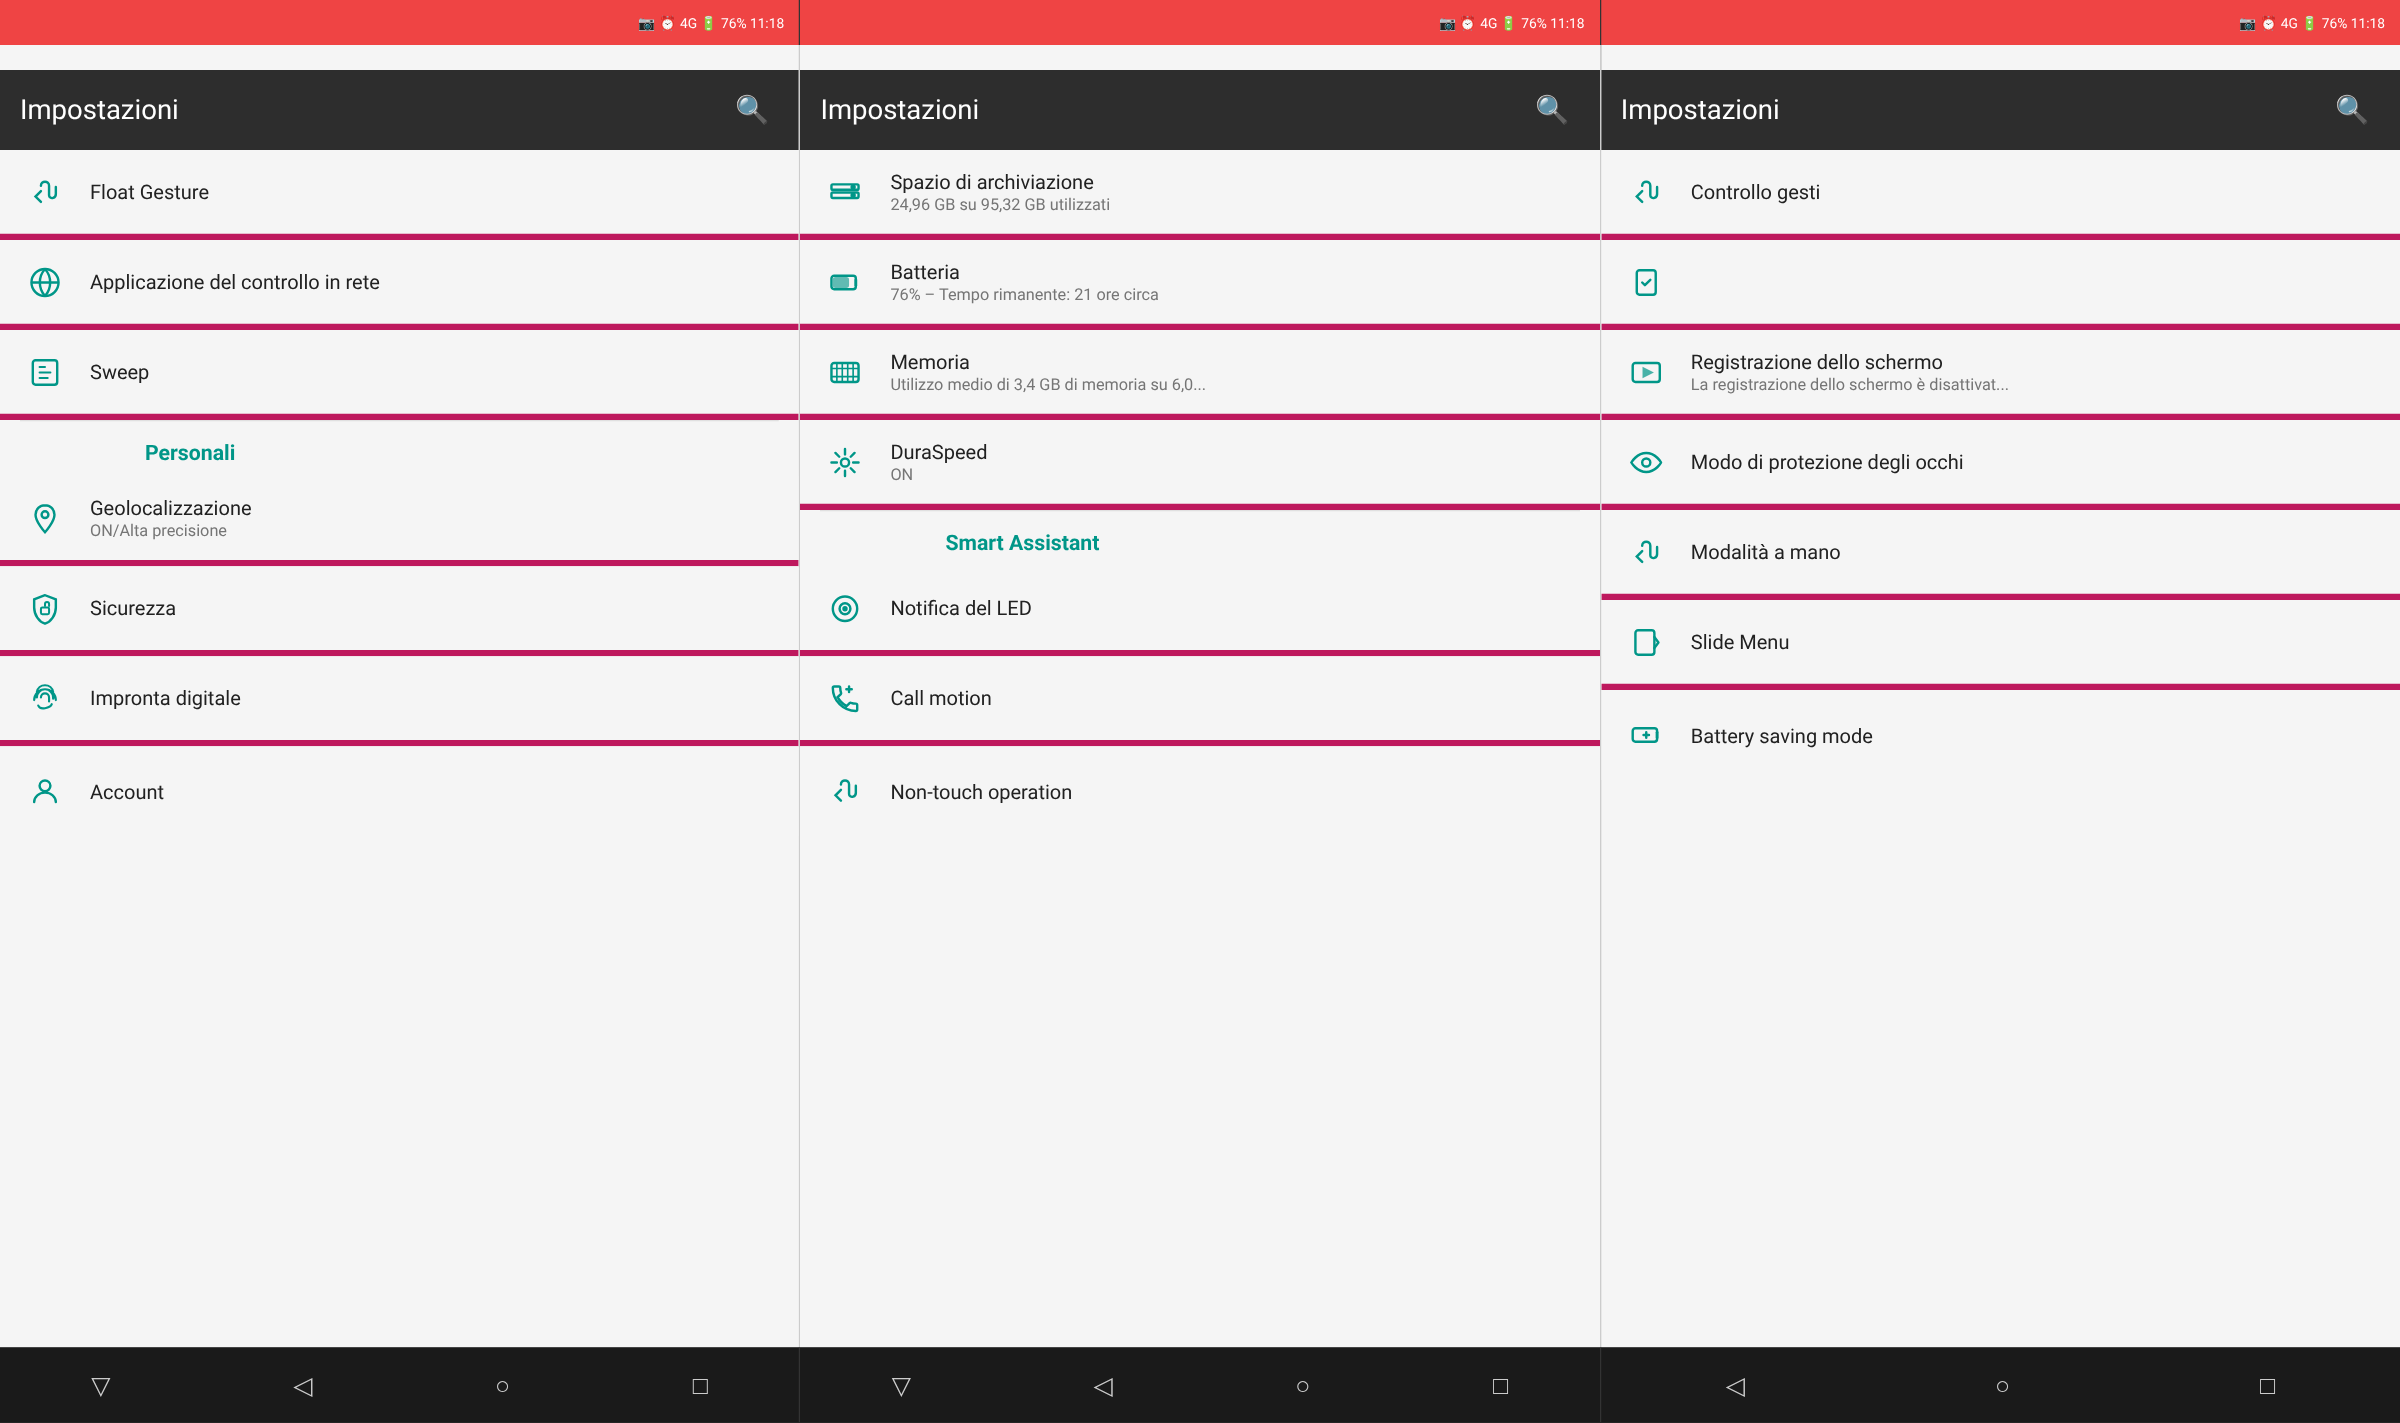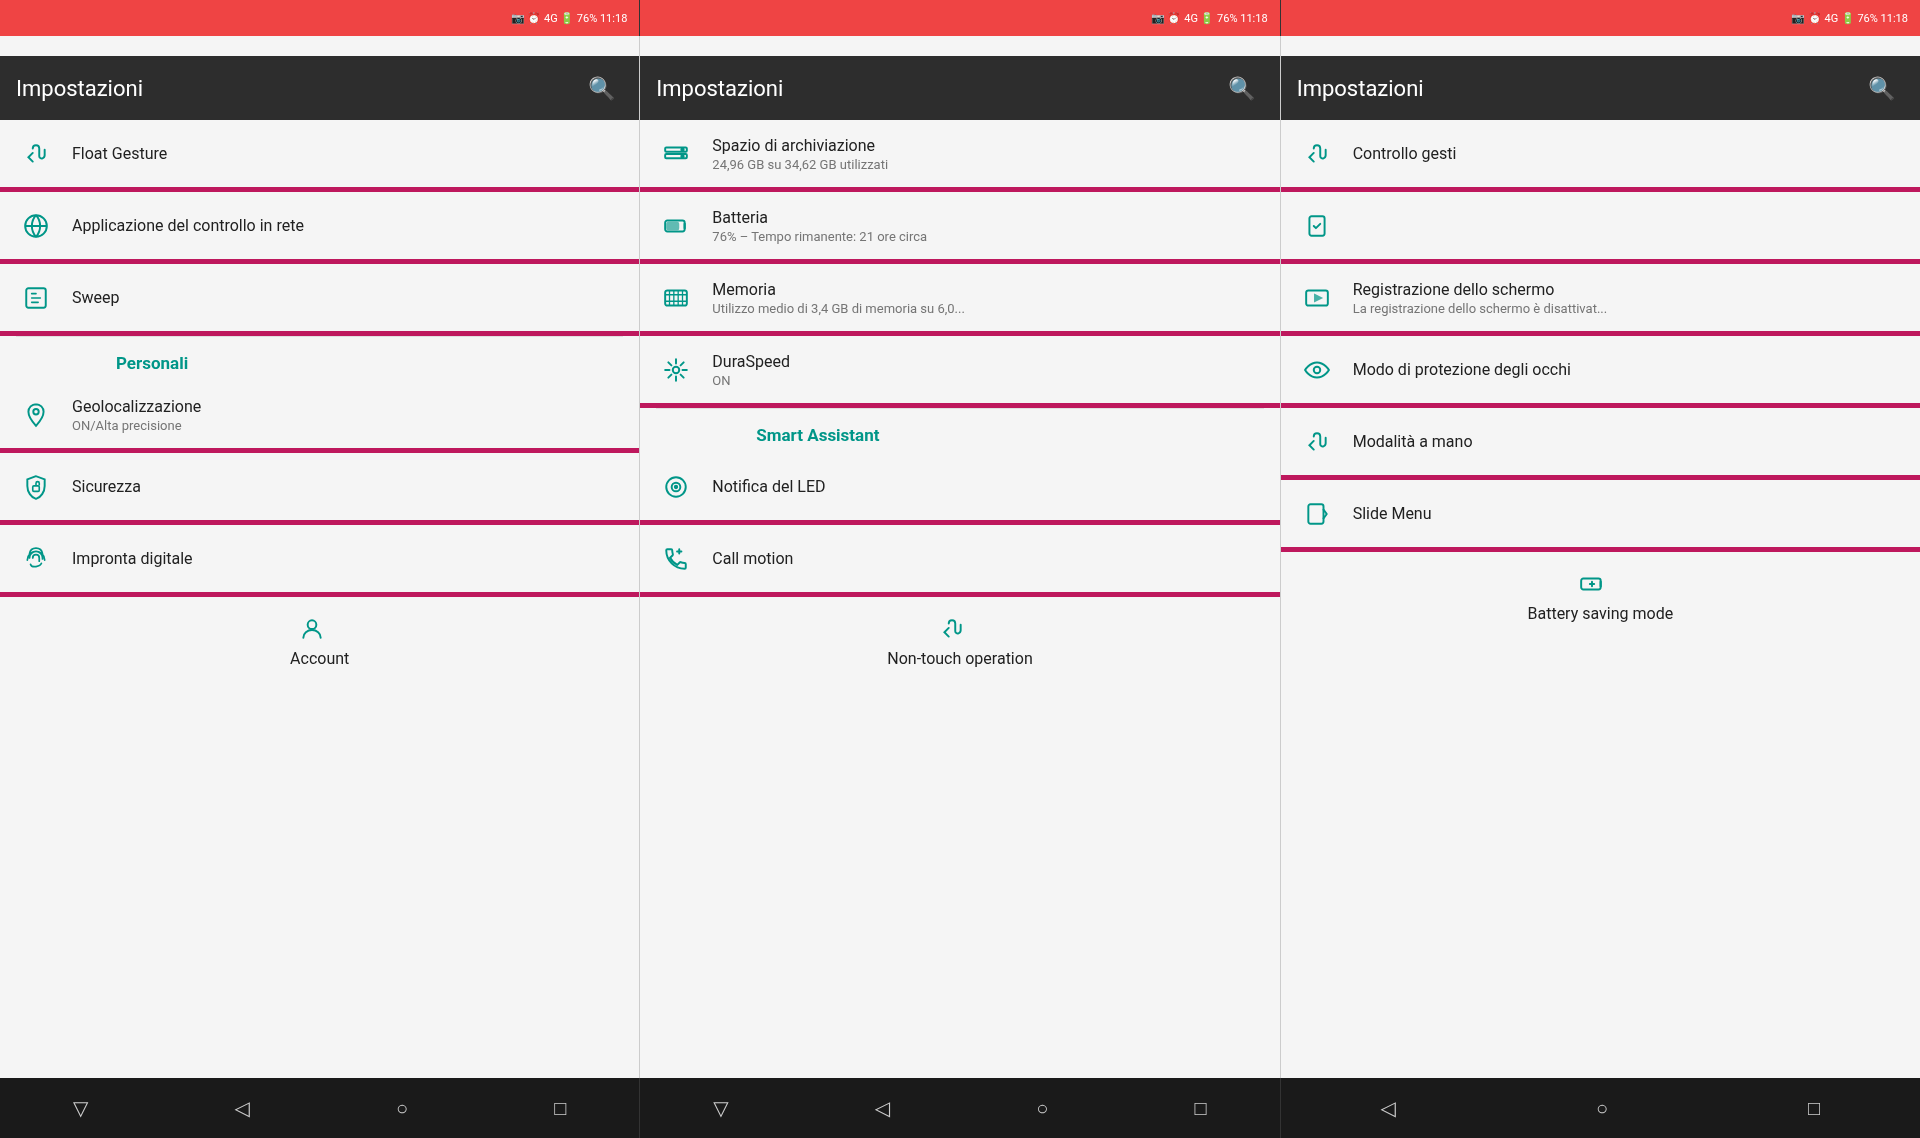--- a/index.html
+++ b/index.html
@@ -93,21 +93,21 @@
 
     .settings-item {
       display: flex;
       align-items: center;
       padding: 12px 16px;
       min-height: 72px;
       cursor: pointer;
       background: #f5f5f5;
       border-bottom: 5px solid #be185d;
     }
-    .settings-item:last-child { border-bottom: none; flex-direction: column; }
+    .settings-item:last-child { border-bottom: none; }
 
     .item-icon {
       width: 40px;
       height: 40px;
       display: flex;
       align-items: center;
       justify-content: center;
       margin-right: 16px;
       flex-shrink: 0;
       color: #009688;
@@ -294,21 +294,21 @@
         <div class="item-icon">
           <svg class="svg-icon" viewBox="0 0 24 24">
               <rect x="2" y="6" width="20" height="4" rx="1" stroke="#009688" stroke-width="1.8" fill="none"></rect>
               <rect x="2" y="12" width="20" height="4" rx="1" stroke="#009688" stroke-width="1.8" fill="none"></rect>
               <circle cx="18" cy="8" r="1" fill="#009688"></circle>
               <circle cx="18" cy="14" r="1" fill="#009688"></circle>
             </svg>
         </div>
         <div class="item-text">
           <span class="item-title">Spazio di archiviazione</span>
-          <span class="item-subtitle">24,96 GB su 34,62 GB utilizzati</span>
+          <span class="item-subtitle">24,96 GB su 95,32 GB utilizzati</span>
         </div>
       </div>
 
       <div class="settings-item">
         <div class="item-icon">
           <svg class="svg-icon" viewBox="0 0 24 24">
               <rect x="2" y="7" width="18" height="10" rx="2" stroke="#009688" stroke-width="1.8" fill="none"></rect>
               <path d="M20 10v4" stroke="#009688" stroke-width="2" stroke-linecap="round"></path>
               <rect x="4" y="9" width="10" height="6" rx="1" fill="#009688" opacity="0.6"></rect>
             </svg>

